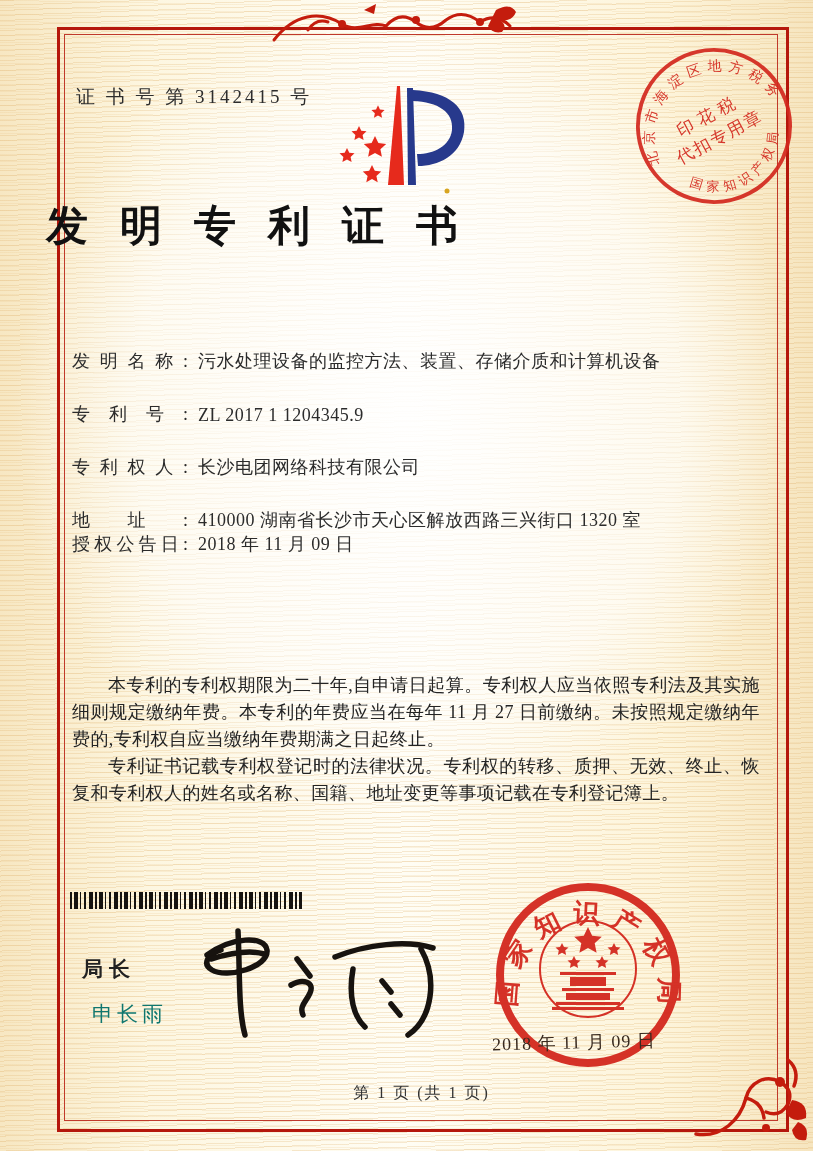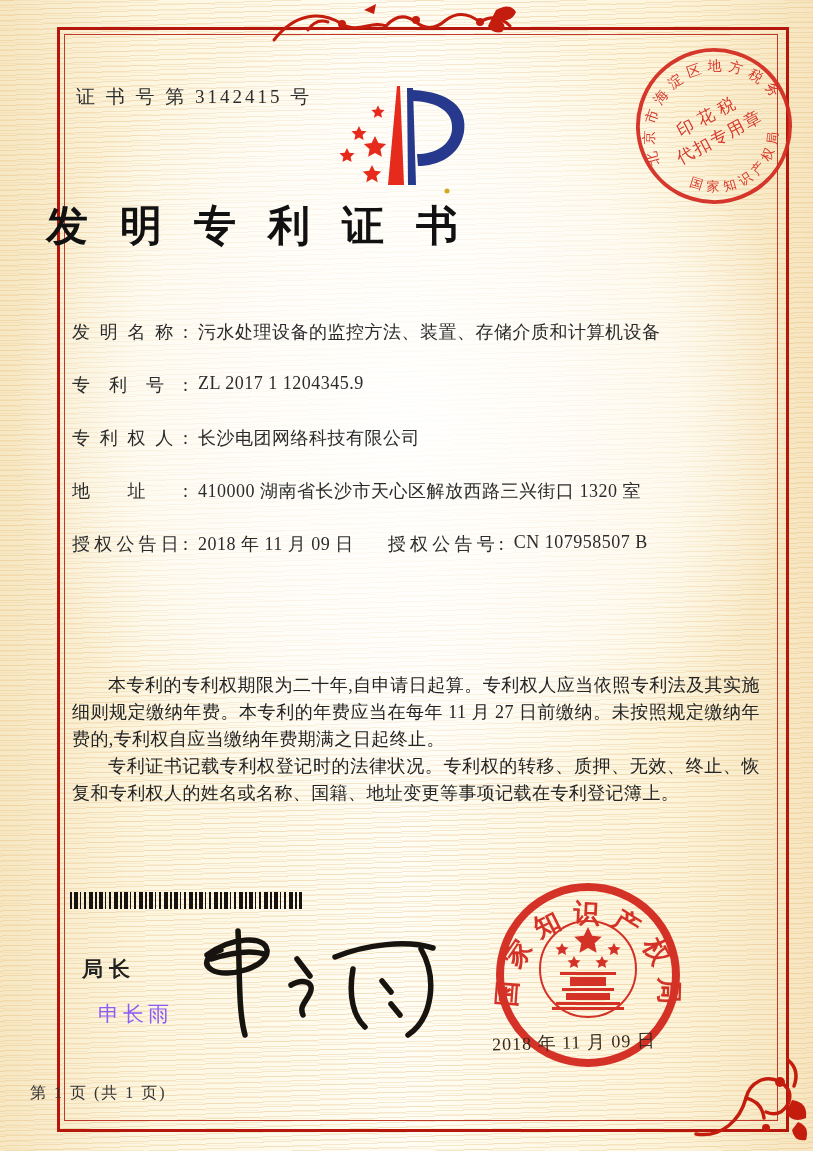--- a/index.html
+++ b/index.html
@@ -16,38 +16,38 @@
   }
   .frame-outer{position:absolute;left:57px;top:27px;width:726px;height:1099px;
     border:3px solid #b5170c;}
   .frame-inner{position:absolute;left:64px;top:34px;width:712px;height:1085px;
     border:1px solid #c0392b;}
   .abs{position:absolute;}
   .cert-no{left:76px;top:84px;font-size:19px;letter-spacing:3px;color:#2d2d2d;}
   .title{left:14px;top:198px;width:100%;text-align:left;font-size:42px;font-weight:bold;
     letter-spacing:32px;text-indent:32px;color:#111;}
   .fields{left:72px;top:320px;width:690px;font-size:18px;color:#2b2b2b;}
-  .field-row{height:53px;display:flex;align-items:flex-start;}
+  .field-row{height:53px;display:flex;align-items:flex-end;}
   .flabel{display:inline-block;width:116px;text-align:justify;text-align-last:justify;flex:none;}
   .fvalue{margin-left:10px;letter-spacing:.5px;}
   .grant-row{display:flex;align-items:flex-start;height:53px;}
   .grant-pair2{margin-left:34px;display:flex;}
   .paras{left:72px;top:672px;width:688px;font-size:18px;line-height:27px;color:#242424;
     text-align:justify;}
   .paras p{margin:0;text-indent:2em;letter-spacing:.4px;}
   .barcode{left:70px;top:892px;width:232px;height:17px;
     background:repeating-linear-gradient(90deg,
       #161310 0 2px, transparent 2px 4px,
       #161310 4px 8px, transparent 8px 10px,
       #161310 10px 11px, transparent 11px 14px,
       #161310 14px 16px, transparent 16px 19px,
       #161310 19px 23px, transparent 23px 25px);}
   .officer-title{left:82px;top:955px;font-size:21px;color:#222;letter-spacing:6px;font-weight:bold;}
-  .officer-name{left:98px;top:1000px;font-size:21px;color:#8b5cf6;letter-spacing:4px;}
-  .footer{left:30px;top:1083px;width:783px;font-size:16px;color:#333;letter-spacing:2px;}
+  .officer-name{left:92px;top:1000px;font-size:21px;color:#0f766e;letter-spacing:4px;}
+  .footer{left:30px;top:1083px;width:783px;text-align:center;font-size:16px;color:#333;letter-spacing:2px;}
   .logo-wrap{left:312px;top:58px;width:210px;height:145px;}
   .tax-seal-wrap{left:630px;top:42px;width:168px;height:168px;transform:rotate(-28deg);opacity:.92;}
   .main-seal-wrap{left:478px;top:865px;width:222px;height:222px;opacity:.95;}
   .seal-date{left:492px;top:1030px;width:200px;font-size:18px;letter-spacing:1px;color:#38291e;
     transform:rotate(-1.5deg);}
   .sig-wrap{left:185px;top:915px;width:270px;height:135px;}
   .dragon-wrap{left:268px;top:0px;width:250px;height:54px;}
   .flourish-wrap{left:688px;top:1052px;width:125px;height:95px;}
 </style>
 </head>
@@ -144,24 +144,20 @@
     <span class="flabel">专利权人:</span>
     <span class="fvalue">长沙电团网络科技有限公司</span>
   </div>
   <div class="field-row">
     <span class="flabel">地址:</span>
     <span class="fvalue">410000 湖南省长沙市天心区解放西路三兴街口 1320 室</span>
   </div>
   <div class="grant-row">
     <span class="flabel">授权公告日:</span>
     <span class="fvalue">2018 年 11 月 09 日</span>
-    <span class="grant-pair2">
-      <span class="flabel">授权公告号:</span>
-      <span class="fvalue">CN 107958507 B</span>
-    </span>
   </div>
 </div>
 
 <div class="abs paras">
   <p>本专利的专利权期限为二十年,自申请日起算。专利权人应当依照专利法及其实施细则规定缴纳年费。本专利的年费应当在每年 11 月 27 日前缴纳。未按照规定缴纳年费的,专利权自应当缴纳年费期满之日起终止。</p>
   <p>专利证书记载专利权登记时的法律状况。专利权的转移、质押、无效、终止、恢复和专利权人的姓名或名称、国籍、地址变更等事项记载在专利登记簿上。</p>
 </div>
 
 <div class="abs barcode"></div>
 

